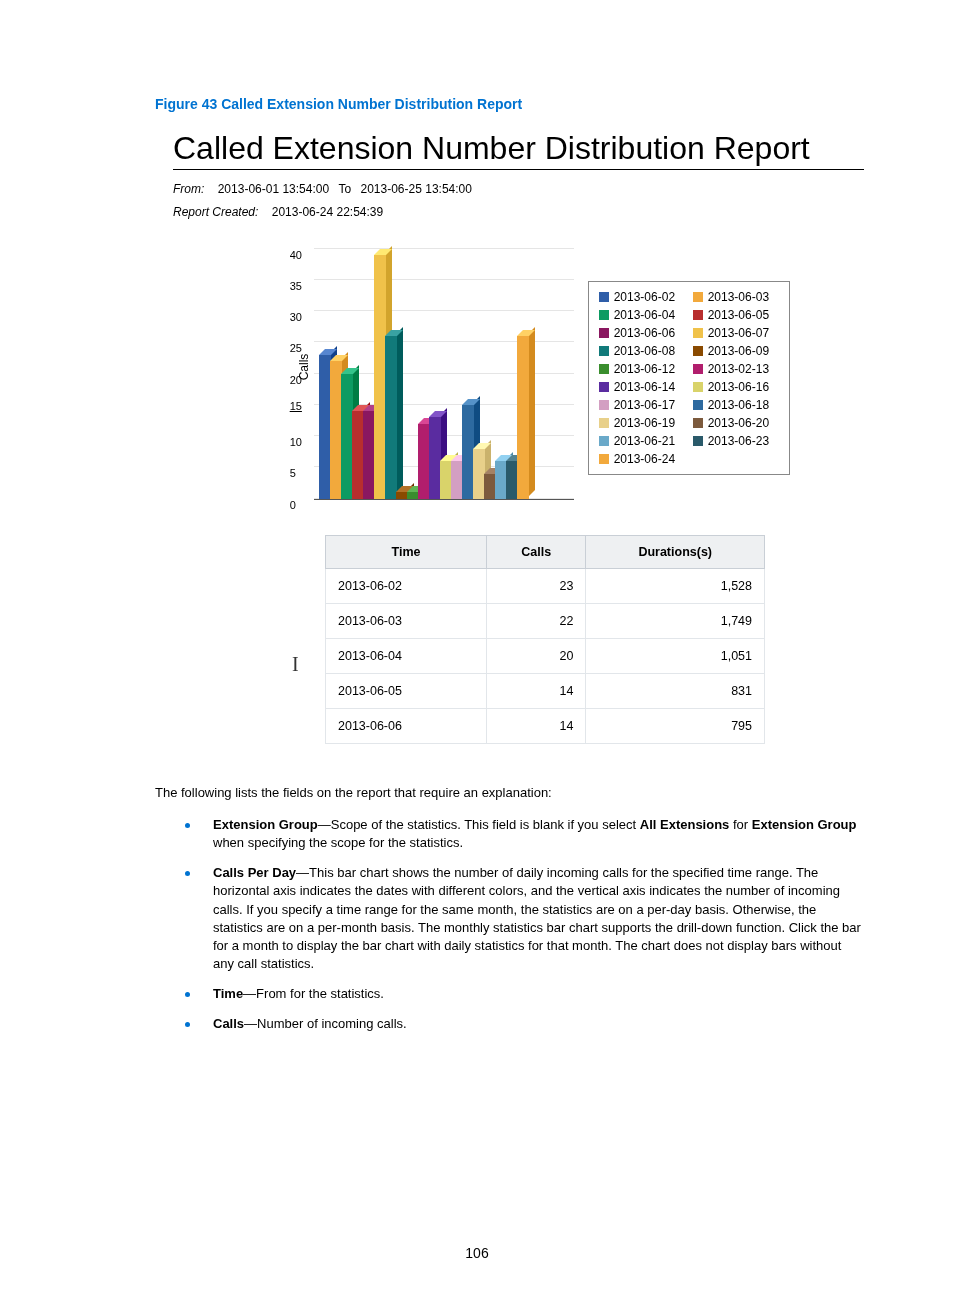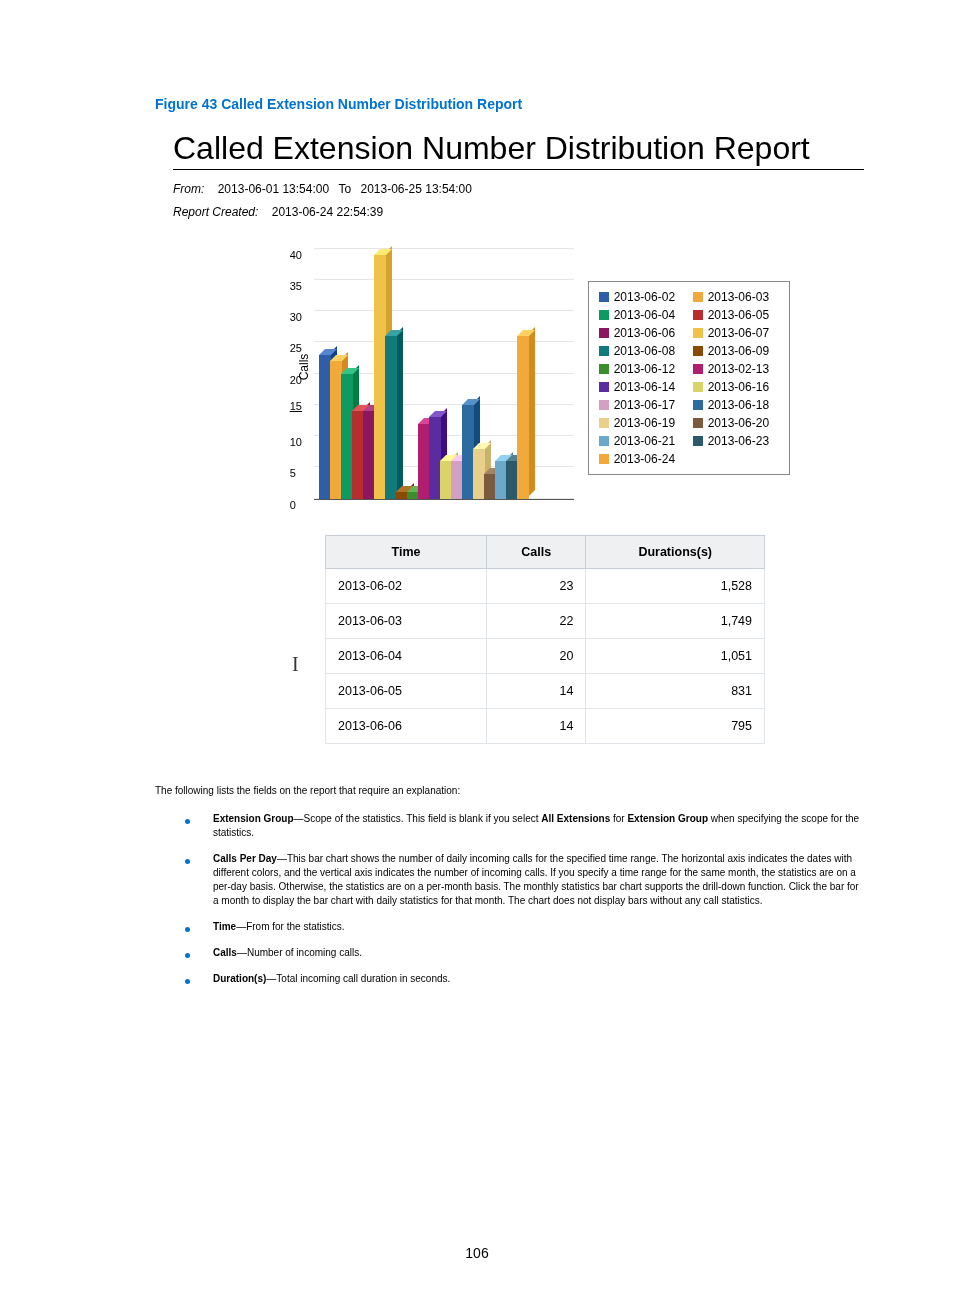--- a/index.html
+++ b/index.html
@@ -23,21 +23,21 @@
 .legend{border:1px solid #888;padding:8px 10px;margin-left:14px;font-size:12px;width:180px;margin-top:32px;}
 .legend-grid{display:grid;grid-template-columns:1fr 1fr;gap:4px 8px;}
 .legend-item{display:flex;align-items:center;gap:5px;white-space:nowrap;}
 .swatch{width:10px;height:10px;display:inline-block;}
 .data-table{margin:35px 0 0 170px;border-collapse:collapse;width:440px;font-size:12.5px;}
 .data-table th{background:#eef0f2;border:1px solid #c9cfd6;padding:9px 12px;font-weight:bold;text-align:center;}
 .data-table td{border:1px solid #e2e6ea;padding:10px 12px;}
 .data-table td.num{text-align:right;}
 .data-table td.time{text-align:left;}
 .cursor{position:absolute;left:292px;top:653px;font-family:serif;font-size:20px;color:#333;}
-.desc{margin-top:40px;font-size:10px;line-height:1.4;}
+.desc{margin-top:40px;font-size:13px;line-height:1.4;}
 .desc p.intro{margin:0 0 14px 0;}
 ul.fields{list-style:none;padding:0;margin:0;}
 ul.fields>li{position:relative;padding-left:58px;margin-bottom:12px;}
 ul.fields>li::before{content:"";position:absolute;left:30px;top:7px;width:5px;height:5px;border-radius:50%;background:#0073d1;}
 .page-num{position:absolute;bottom:35px;width:100%;left:0;text-align:center;font-size:14px;}
 </style>
 </head>
 <body>
 
 <div class="page">
@@ -302,18 +302,17 @@
 
   <span class="cursor">I</span>
 
   <div class="desc">
     <p class="intro">The following lists the fields on the report that require an explanation:</p>
     <ul class="fields" id="fields-list">
         <li><b>Extension Group</b><span>—Scope of the statistics. This field is blank if you select </span><b>All Extensions</b><span> for </span><b>Extension Group</b><span> when specifying the scope for the statistics.</span></li>
         <li><b>Calls Per Day</b><span>—This bar chart shows the number of daily incoming calls for the specified time range. The horizontal axis indicates the dates with different colors, and the vertical axis indicates the number of incoming calls. If you specify a time range for the same month, the statistics are on a per-day basis. Otherwise, the statistics are on a per-month basis. The monthly statistics bar chart supports the drill-down function. Click the bar for a month to display the bar chart with daily statistics for that month. The chart does not display bars without any call statistics.</span></li>
         <li><b>Time</b><span>—From for the statistics.</span></li>
         <li><b>Calls</b><span>—Number of incoming calls.</span></li>
-        <li><b>Duration(s)</b><span>—Total incoming call duration in seconds.</span></li>
       </ul>
   </div>
 
   <div class="page-num">106</div>
 </div>
 
 </body></html>

